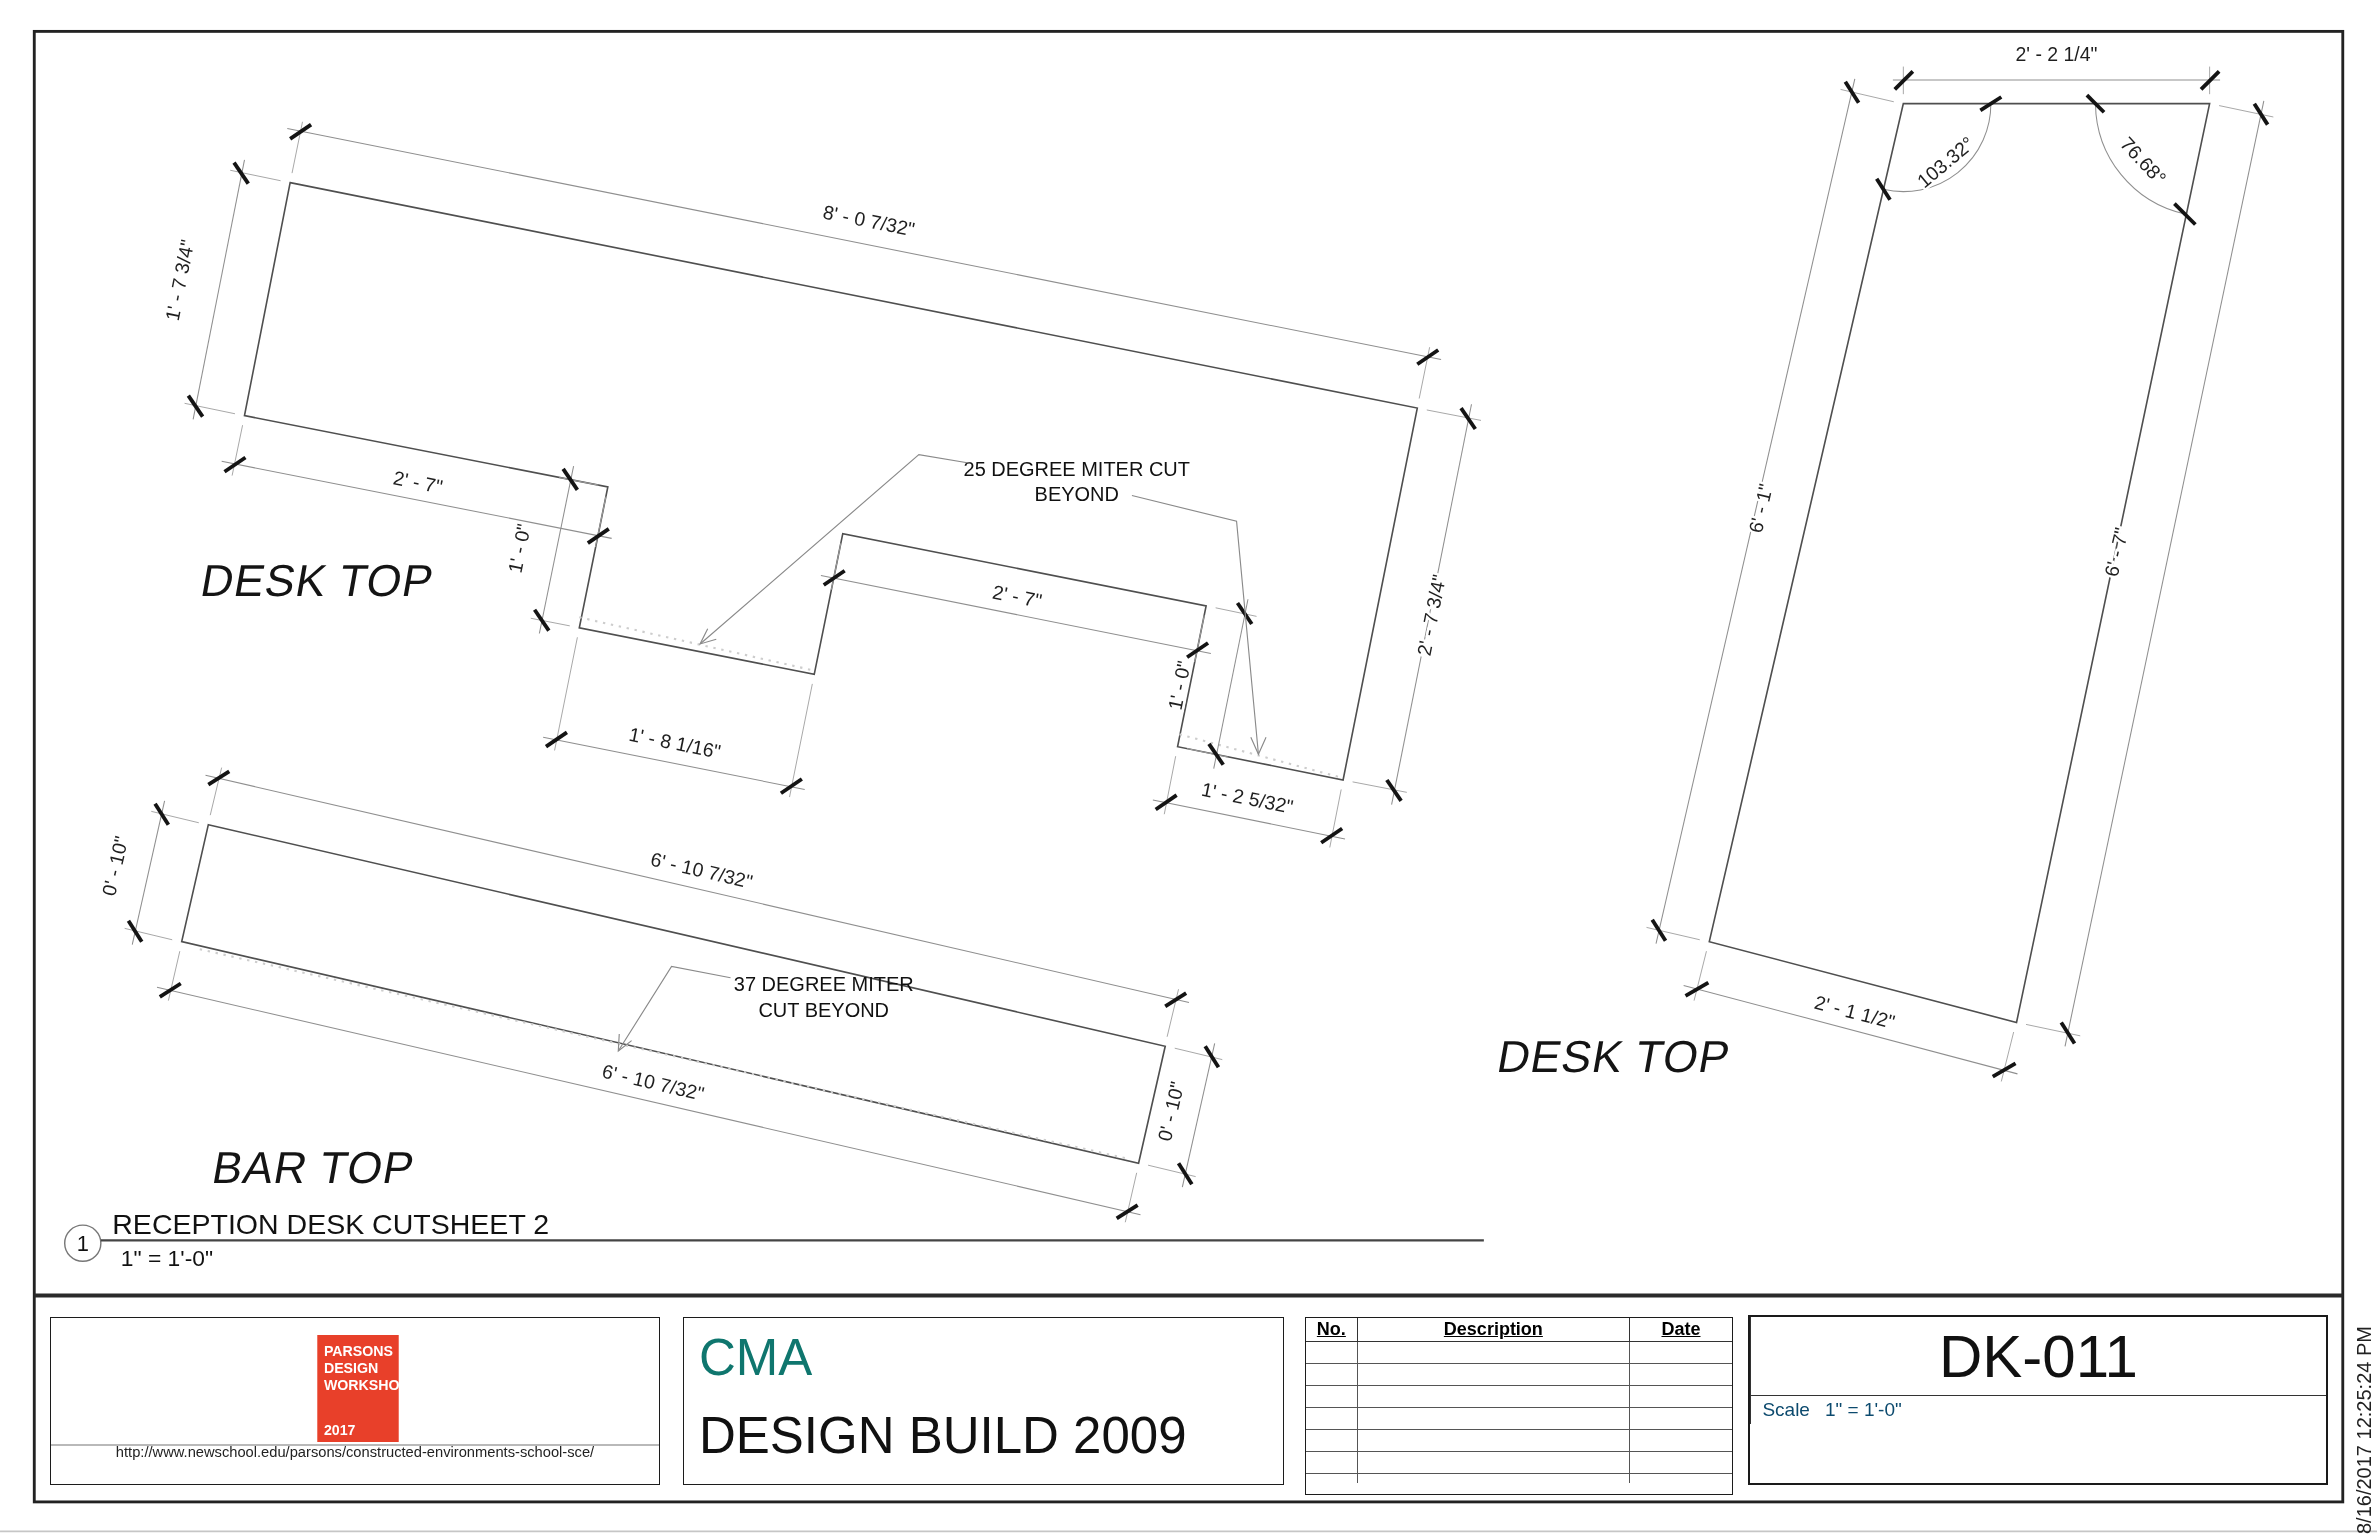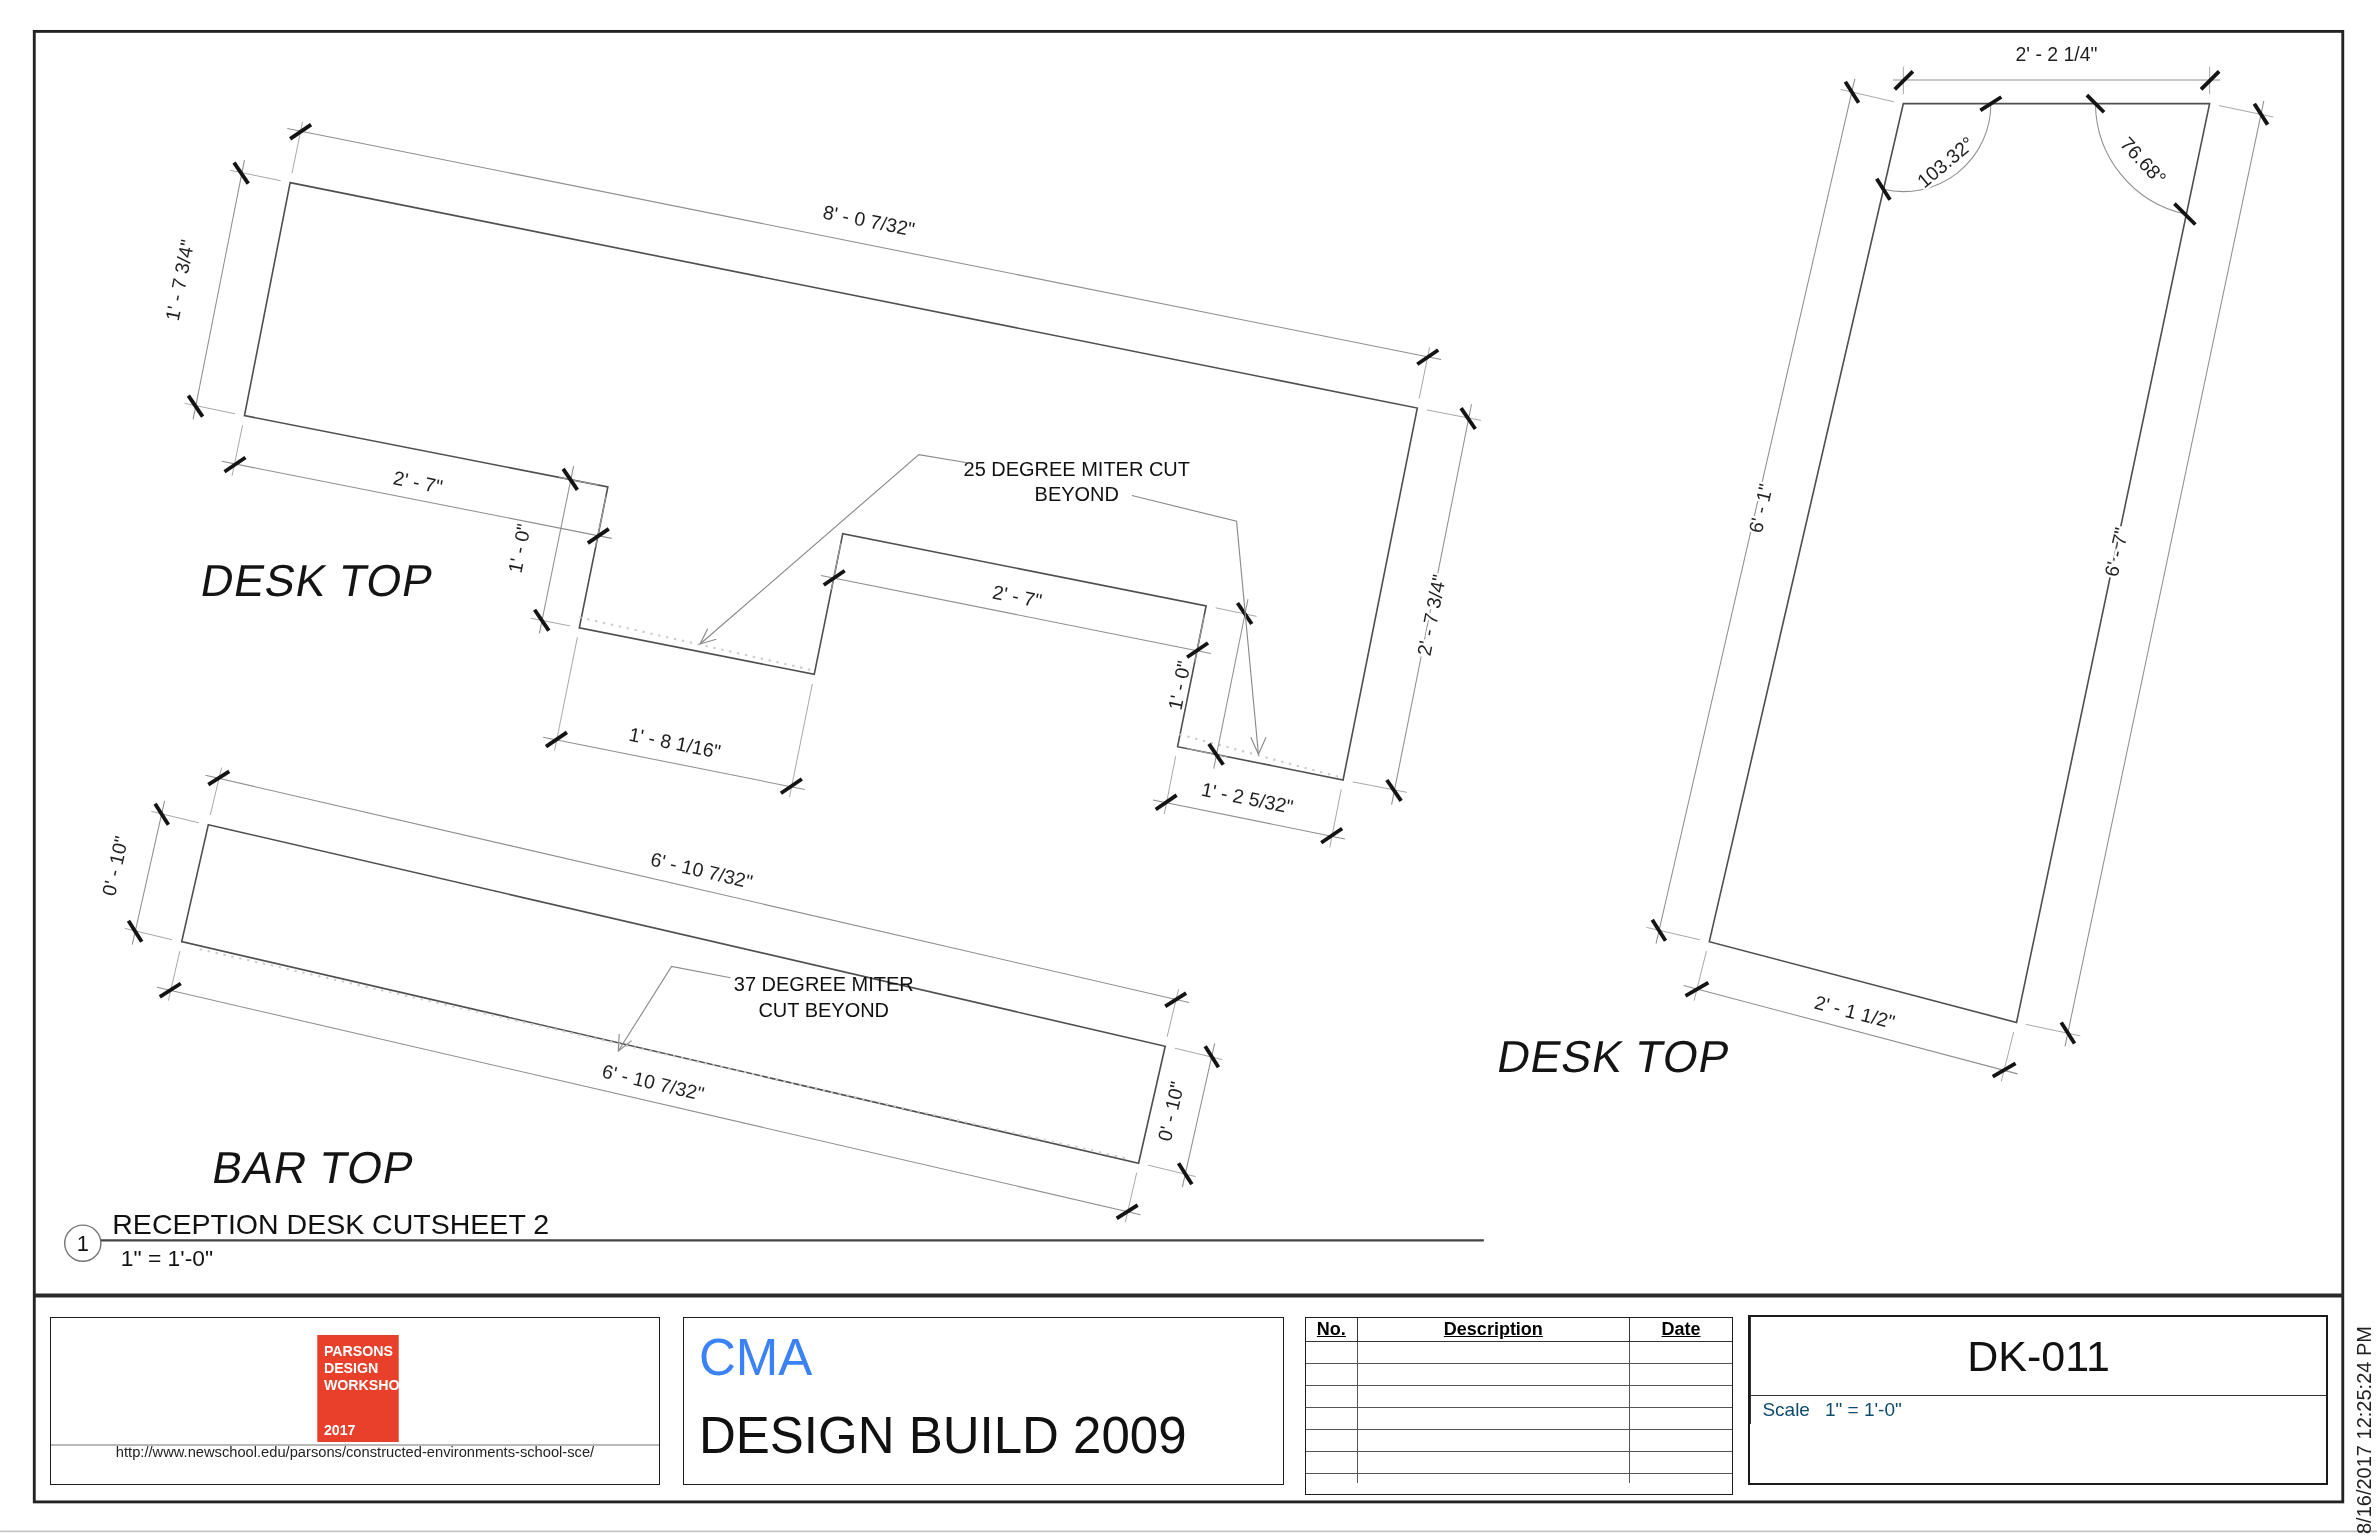--- a/index.html
+++ b/index.html
@@ -24,39 +24,39 @@
   .thin{stroke:#444;stroke-width:2.5;}
   .circ{stroke:#777;stroke-width:1.5;fill:none;}
 
   
   .box{position:absolute;border:1.9px solid #1c1c1c;box-sizing:border-box;background:#fff;}
   .logo-box{left:50px;top:1317px;width:610px;height:168px;}
   .logo-divider{position:absolute;left:0;right:0;top:126px;height:1.9px;background:#b9b9b9;}
   .logo-url{position:absolute;left:0;right:0;top:126px;text-align:center;font-size:14.7px;color:#222;}
   .logo-svg{position:absolute;left:266px;top:17px;}
   .cma-box{left:683px;top:1317px;width:601px;height:168px;}
-  .cma-name{position:absolute;left:15px;top:9.5px;font-size:51px;color:#3b82f6;}
+  .cma-name{position:absolute;left:15px;top:9.5px;font-size:51px;color:#0f766e;}
   .cma-project{position:absolute;left:15px;top:88px;font-size:51px;color:#111;}
   .rev-box{left:1305px;top:1317px;width:428px;height:178px;border:1.9px solid #1c1c1c;}
   .rev-table{border-collapse:collapse;width:100%;table-layout:fixed;text-decoration:underline;}
   .rev-table th{border:1.4px solid #333;border-top:none;font-size:18px;height:23px;padding:0;}
   .rev-table td{border:1px solid #555;height:21px;padding:0;}
   .rev-table .short td{height:8.6px;}
   .rev-table th:first-child,.rev-table td:first-child{border-left:none;}
   .rev-table th:last-child,.rev-table td:last-child{border-right:none;}
   .rev-table tr:last-child td{border-bottom:none;}
   .info-box{left:1748px;top:1315px;width:580px;height:170px;border:2.4px solid #1a1a1a;}
   .info-title{height:60px;line-height:60px;padding-left:13.3px;font-size:47px;color:#111;border-bottom:1.9px solid #333;white-space:nowrap;}
   .info-body{display:flex;height:107px;}
   .info-fields{width:340px;}
   .f-row{display:flex;height:27px;align-items:center;border-bottom:1.4px solid #9a9a9a;font-size:19px;color:#1b1b1b;}
   .f-row:last-child{border-bottom:none;}
   .f-label{width:154px;padding-left:9.5px;}
   .info-right{flex:1;border-left:1.9px solid #333;display:flex;flex-direction:column;}
-  .dk-num{height:78px;border-bottom:1.9px solid #333;display:flex;align-items:center;justify-content:center;font-size:43px;color:#111;}
+  .dk-num{height:78px;border-bottom:1.9px solid #333;display:flex;align-items:center;justify-content:center;font-size:60px;color:#111;}
   .scale-row{flex:1;display:flex;align-items:center;padding-left:11.4px;gap:15px;font-size:19px;color:#0c4a6e;}
   .timestamp{position:absolute;left:2223px;top:1379px;width:285px;height:25px;transform:rotate(-90deg);font-size:20px;color:#222;white-space:nowrap;}
 </style>
 </head>
 <body>
 
 <div class="canvas">
 
 <svg width="2378" height="1539" viewBox="0 0 2500 1618">
 

